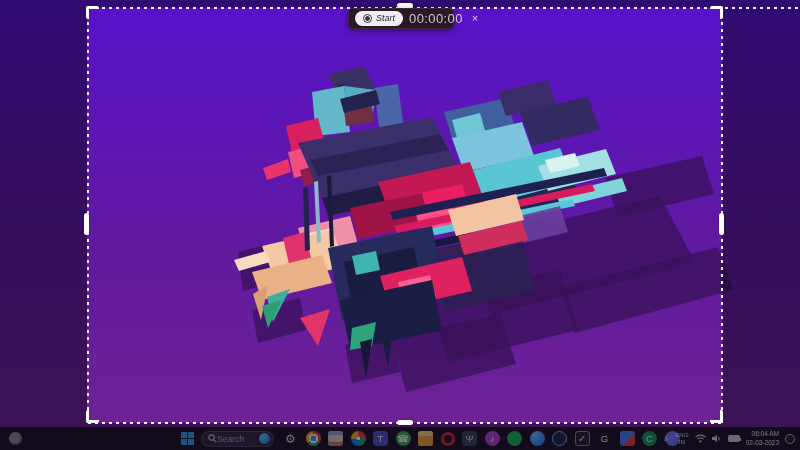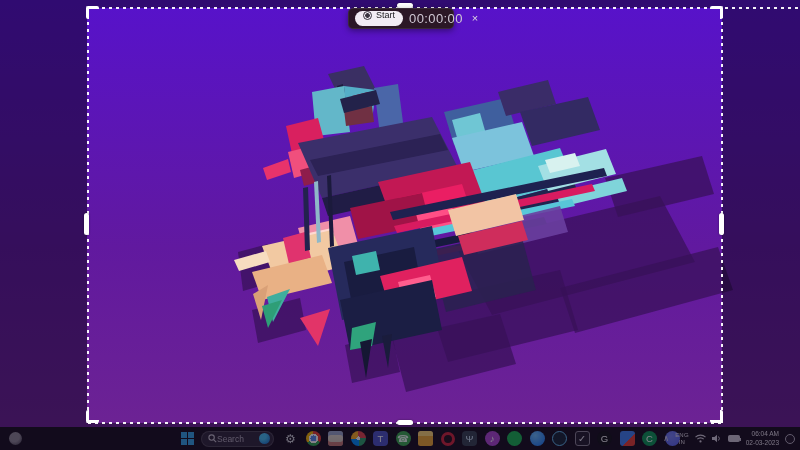--- a/index.html
+++ b/index.html
@@ -76,21 +76,21 @@
   .handle.t{left:397px;top:3px;width:16px;height:5px;}
   .handle.b{left:397px;top:420px;width:16px;height:5px;}
   .handle.l{left:84px;top:213px;width:5px;height:22px;}
   .handle.r{left:719px;top:213px;width:5px;height:22px;}
 
   
   .rec-toolbar{position:absolute;left:348px;top:8px;width:106px;height:21px;z-index:6;
     background:#2b1726;border:1px solid rgba(255,255,255,.08);border-radius:5px;
     display:flex;align-items:center;padding:0 6px;gap:6px;box-shadow:0 2px 6px rgba(0,0,0,.4);}
   .start-btn{height:15px;border-radius:8px;background:#f2ecf4;border:none;
-    display:flex;gap:4px;padding:0 8px;cursor:pointer;}
+    display:flex;align-items:center;gap:4px;padding:0 8px;cursor:pointer;font-style:italic;}
   .rec-dot{width:9px;height:9px;border-radius:50%;border:1.5px solid #39333f;
     background:radial-gradient(circle,#39333f 0 2px,rgba(0,0,0,0) 2.6px);}
   .start-label{font-size:9px;color:#1c1b1f;line-height:1;}
   .timer{font-size:13px;color:#cfc8d4;letter-spacing:.4px;}
   .close-btn{font-size:11px;color:#ddd8e0;margin-left:1px;line-height:1;cursor:pointer;background:none;border:none;padding:0 2px;}
 </style>
 </head>
 <body>
 
 <div class="screen">

